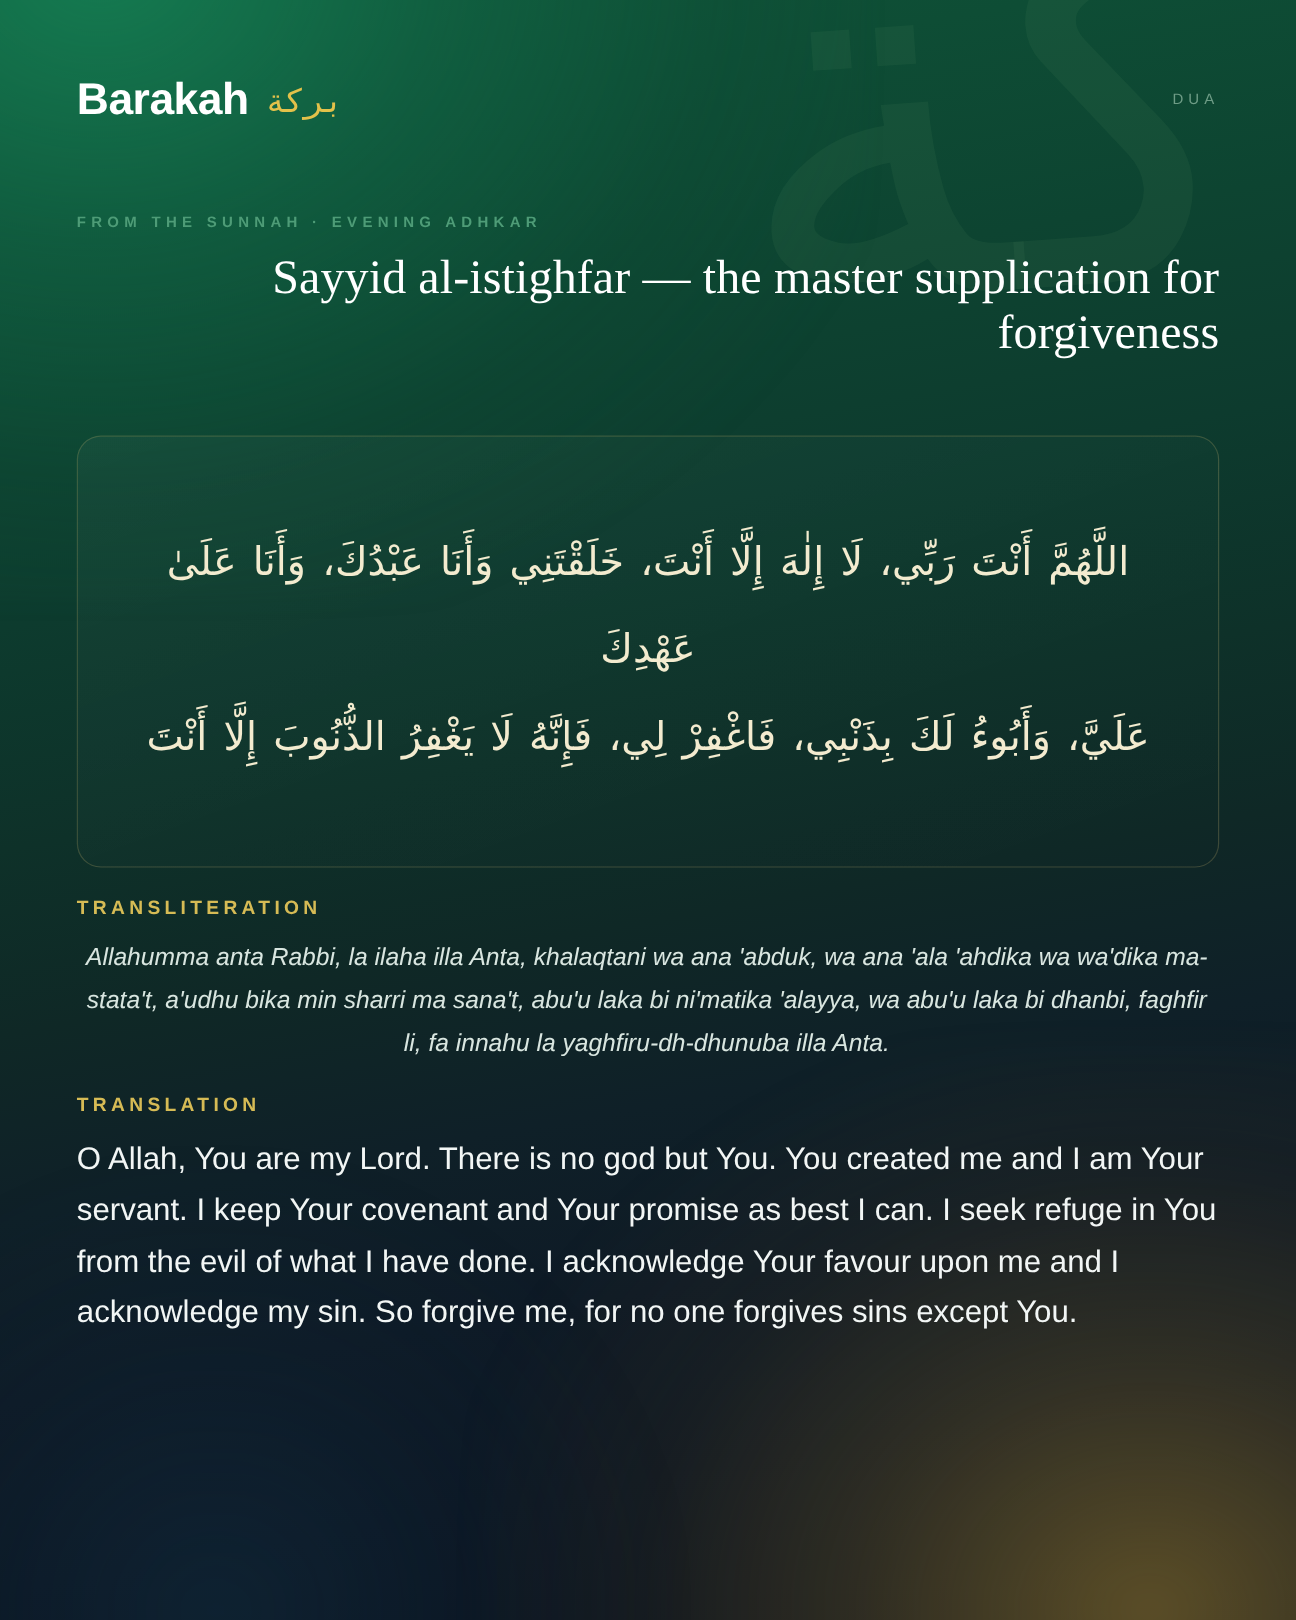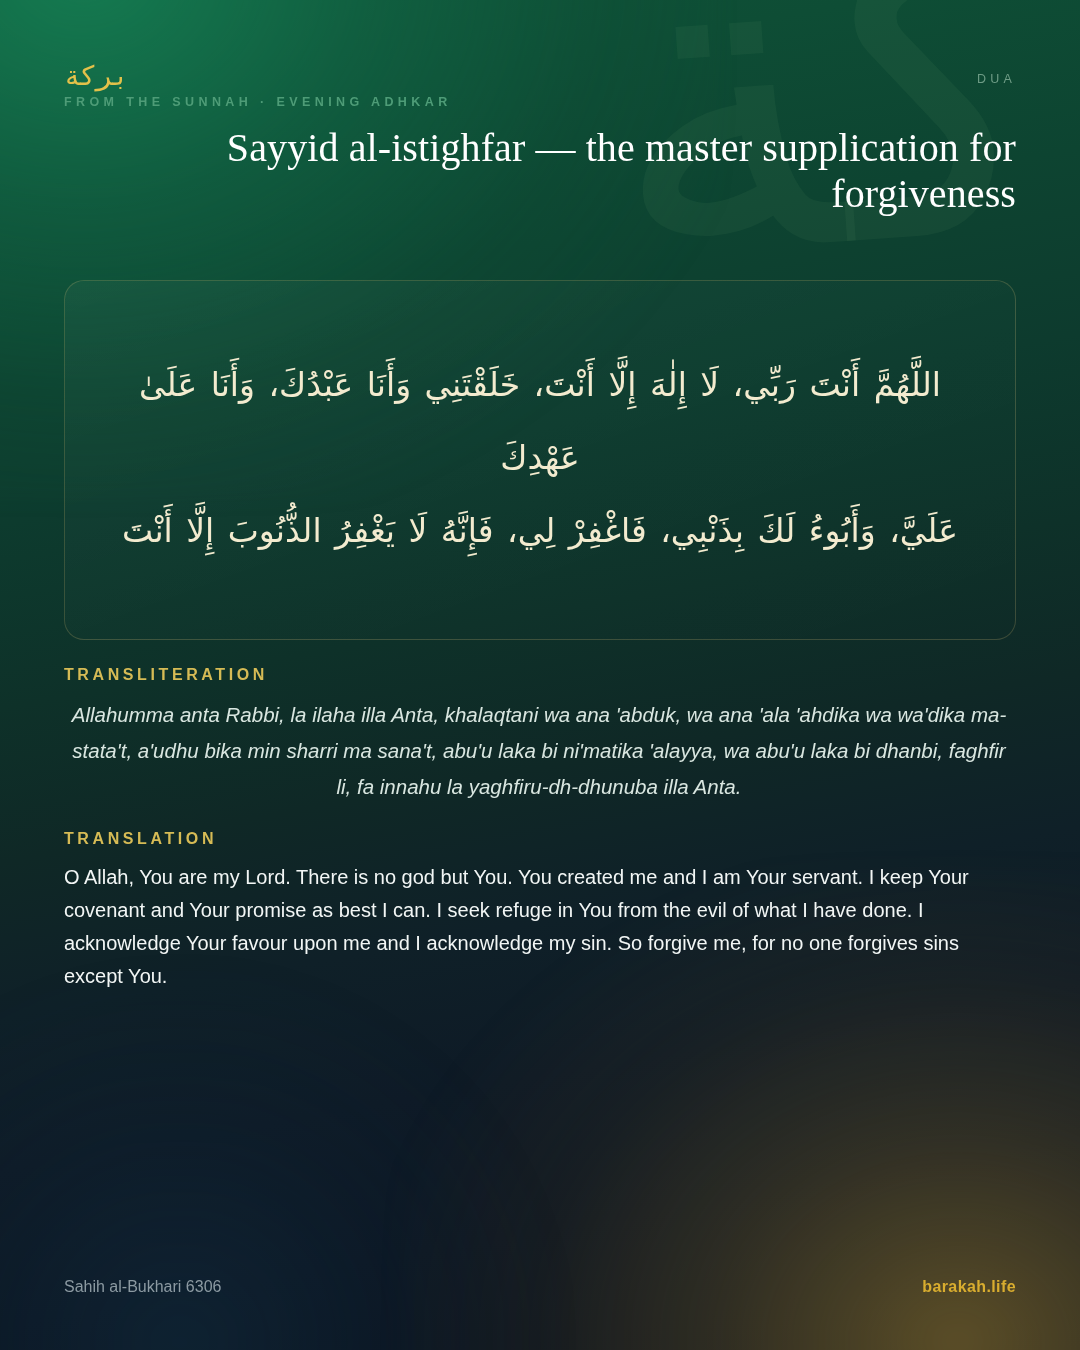--- a/index.html
+++ b/index.html
@@ -131,20 +131,21 @@
   }
   .kicker-right {
     font-size: 12.5px;
     letter-spacing: 4.2px;
     color: #6e9c86;
     font-weight: normal;
   }
 
   
   .eyebrow {
+    margin-top: 74px;
     font-size: 12.5px;
     letter-spacing: 4.4px;
     color: #4e9c77;
     font-weight: bold;
   }
   .headline {
     margin-top: 16px;
     font-family: "Liberation Serif", "DejaVu Serif", serif;
     font-size: 40px;
     font-weight: normal;
@@ -193,21 +194,21 @@
   }
   .translit-text {
     font-size: 20.5px;
     font-style: italic;
     line-height: 1.75;
     color: #d9e6e0;
     max-width: 950px;
     text-align: center;
   }
   .translation-text {
-    font-size: 20px;
+    font-size: 26px;
     line-height: 1.64;
     color: #f2f6f5;
     max-width: 950px;
   }
 
   .spacer { flex: 1 1 auto; }
 
   
   .footer {
     display: flex;
@@ -233,20 +234,21 @@
 
   <div class="bg-glow-topleft"></div>
   <div class="bg-glow-bottomright"></div>
   <div class="bg-glow-bottomleft"></div>
   <div class="watermark">كة</div>
 
   <div class="content">
 
     <div class="header">
       <div class="brand">
+        <span class="brand-name">Barakah</span>
         <span class="brand-arabic">بركة</span>
       </div>
       <div class="kicker-right">DUA</div>
     </div>
 
     <div class="eyebrow">FROM THE SUNNAH · EVENING ADHKAR</div>
     <h1 class="headline">Sayyid al-istighfar — the master supplication for forgiveness</h1>
 
     <div class="arabic-card">
       <div class="arabic-text">اللَّهُمَّ أَنْتَ رَبِّي، لَا إِلٰهَ إِلَّا أَنْتَ، خَلَقْتَنِي وَأَنَا عَبْدُكَ، وَأَنَا عَلَىٰ عَهْدِكَ</div>
@@ -258,19 +260,15 @@
       <div class="translit-text">Allahumma anta Rabbi, la ilaha illa Anta, khalaqtani wa ana 'abduk, wa ana 'ala 'ahdika wa wa'dika ma-stata't, a'udhu bika min sharri ma sana't, abu'u laka bi ni'matika 'alayya, wa abu'u laka bi dhanbi, faghfir li, fa innahu la yaghfiru-dh-dhunuba illa Anta.</div>
     </div>
 
     <div class="section">
       <div class="section-label">TRANSLATION</div>
       <div class="translation-text">O Allah, You are my Lord. There is no god but You. You created me and I am Your servant. I keep Your covenant and Your promise as best I can. I seek refuge in You from the evil of what I have done. I acknowledge Your favour upon me and I acknowledge my sin. So forgive me, for no one forgives sins except You.</div>
     </div>
 
     <div class="spacer"></div>
 
-    <div class="footer">
-      <div class="source">Sahih al-Bukhari 6306</div>
-      <div class="site">barakah.life</div>
-    </div>
 
   </div>
 </div>
 
 </body></html>

